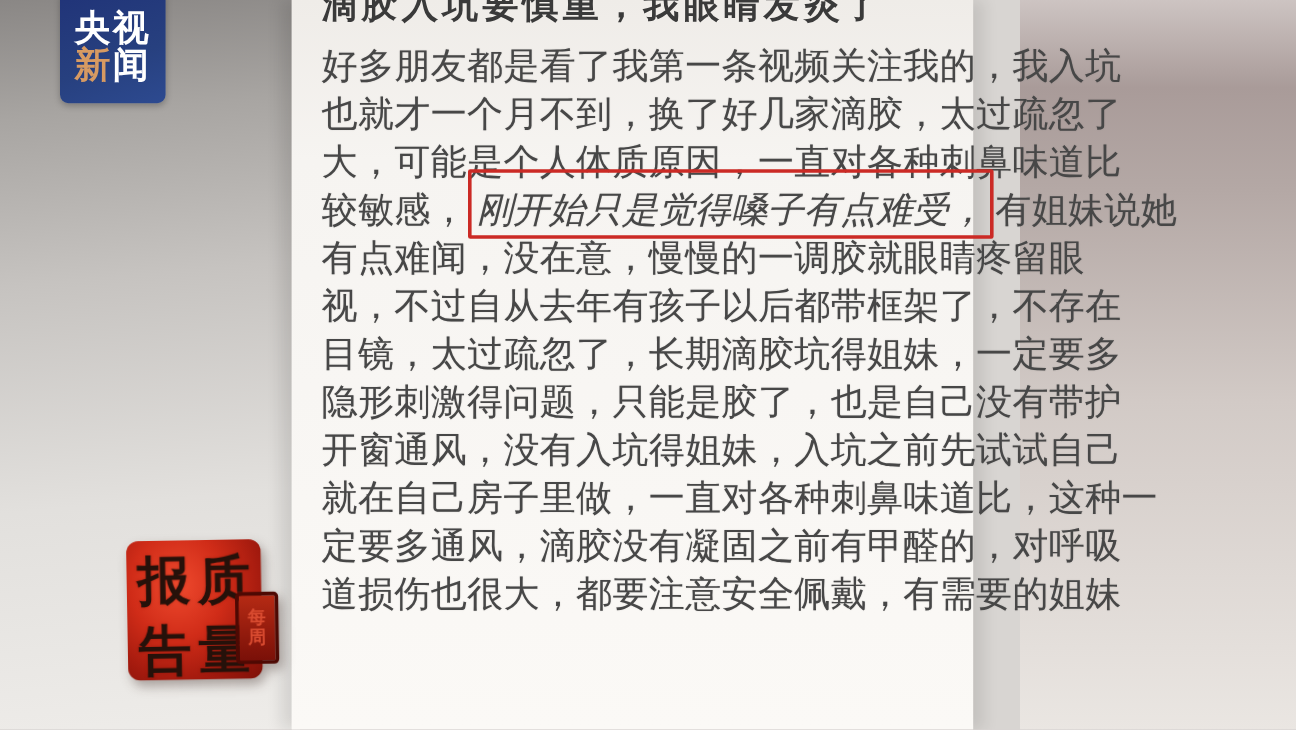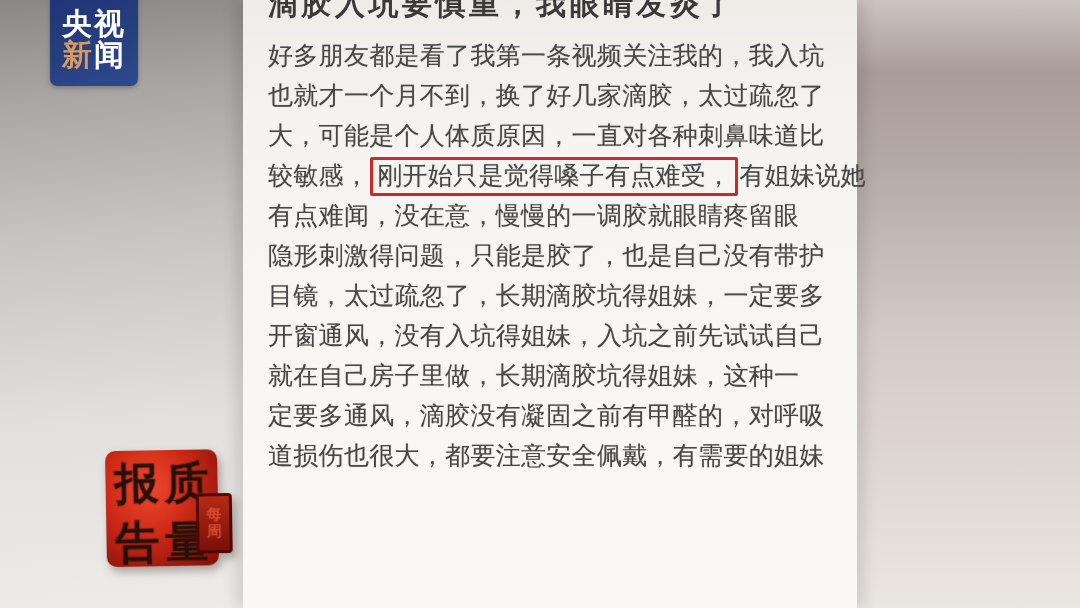--- a/index.html
+++ b/index.html
@@ -13,39 +13,39 @@
   .bg-left {
     position:absolute; left:0; top:0; width:250px; height:100%;
     background:linear-gradient(175deg,#8a8785 0%,#a8a5a2 16%,#c6c3c0 38%,#e2e0dd 68%,#eeece9 100%);
   }
   .bg-right {
     position:absolute; left:850px; right:0; top:0; height:100%;
     background:linear-gradient(180deg,#cdc4c2 0%,#a99b99 12%,#b4a8a5 26%,#d2cac6 55%,#eae6e2 100%);
   }
   
   .page {
-    position:absolute; left:243px; top:0; width:614px; height:100%;
+    position:absolute; left:243px; top:0; width:568px; height:100%;
     background:linear-gradient(180deg,#efece8 0%,#f6f4f1 22%,#fbf9f6 100%);
     box-shadow:-9px 0 12px rgba(0,0,0,0.10), 9px 0 12px rgba(0,0,0,0.09);
   }
   .article { position:absolute; left:25px; top:0; width:560px; }
   .title {
     position:absolute; top:-16px; left:0;
     font-size:30px; font-weight:bold; letter-spacing:3.5px;
     color:#3a3a3a; white-space:nowrap;
   }
   .lines { position:absolute; top:36px; left:0; }
   .tline {
-    height:40px; line-height:40px; font-size:25px; letter-spacing:0.3px;
+    height:40px; line-height:40px; font-size:30px; letter-spacing:0.3px;
     color:#474747; white-space:nowrap;
     text-shadow:0 0 1px rgba(80,80,80,0.35);
   }
   .hl {
     border:3px solid var(--hl,#cb2a25);
-    padding:1px 4px 3px 4px; margin:0 1px; border-radius:2px;
+    padding:14px 4px 3px 4px; margin:0 1px; border-radius:2px;font-style:italic;
   }
   
   .logo {
     position:absolute; left:50px; top:-8px; width:88px; height:94px;
     background:linear-gradient(160deg,#203378 0%,#27407f 60%,#2d4a90 100%);
     border-radius:7px; text-align:center; padding-top:16px;
     color:#ffffff; font-weight:bold; font-size:30px; line-height:31px;
     letter-spacing:2px;
     box-shadow:0 2px 5px rgba(0,0,0,0.25);
   }
@@ -81,24 +81,25 @@
 
 <div class="page">
   <div class="article">
     <div class="title">滴胶入坑要慎重，我眼睛发炎了</div>
     <div class="lines">
         <div class="tline"><span>好多朋友都是看了我第一条视频关注我的，我入坑</span></div>
         <div class="tline"><span>也就才一个月不到，换了好几家滴胶，太过疏忽了</span></div>
         <div class="tline"><span>大，可能是个人体质原因，一直对各种刺鼻味道比</span></div>
         <div class="tline"><span>较敏感，</span><span class="hl">刚开始只是觉得嗓子有点难受，</span><span>有姐妹说她</span></div>
         <div class="tline"><span>有点难闻，没在意，慢慢的一调胶就眼睛疼留眼</span></div>
+        <div class="tline"><span>视，不过自从去年有孩子以后都带框架了，不存在</span></div>
+        <div class="tline"><span>目镜，太过疏忽了，长期滴胶坑得姐妹，一定要多</span></div>
         <div class="tline"><span>隐形刺激得问题，只能是胶了，也是自己没有带护</span></div>
-        <div class="tline"><span>目镜，太过疏忽了，长期滴胶坑得姐妹，一定要多</span></div>
         <div class="tline"><span>开窗通风，没有入坑得姐妹，入坑之前先试试自己</span></div>
-        <div class="tline"><span>就在自己房子里做，长期滴胶坑得姐妹，这种一</span></div>
+        <div class="tline"><span>就在自己房子里做，一直对各种刺鼻味道比，这种一</span></div>
         <div class="tline"><span>定要多通风，滴胶没有凝固之前有甲醛的，对呼吸</span></div>
         <div class="tline"><span>道损伤也很大，都要注意安全佩戴，有需要的姐妹</span></div>
       </div>
   </div>
 </div>
 
 <div class="logo">
   <div>央视</div>
   <div><span class="accent">新</span><span>闻</span></div>
 </div>

